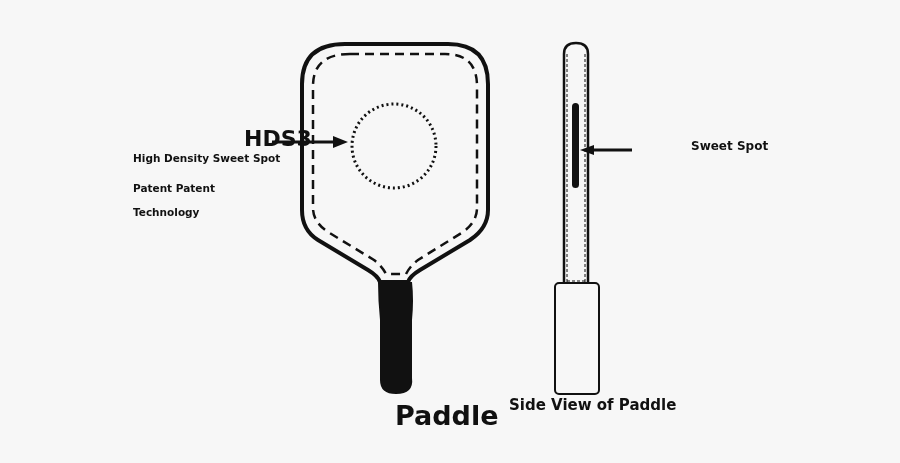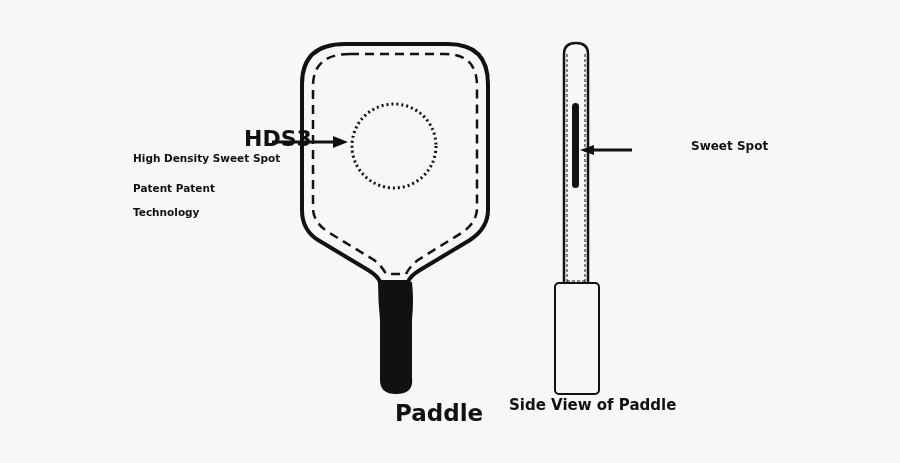--- a/index.html
+++ b/index.html
@@ -2,21 +2,21 @@
 <html><head>
 <meta charset="utf-8">
 <style>
   html,body{margin:0;padding:0;background:#f7f7f7;}
   body{width:900px;height:463px;position:relative;overflow:hidden;font-family:"DejaVu Sans","Liberation Sans",sans-serif;color:#111;}
   svg{position:absolute;left:0;top:0;}
   .lbl{position:absolute;font-weight:bold;white-space:nowrap;margin-left:40px;}
   #hds-title{left:204px;top:126px;font-size:22px;}
   .hds-sub{position:absolute;font-size:10.5px;font-weight:bold;width:180px;}
   #sweet-lbl{left:651px;top:139px;font-size:12px;}
-  #cap-paddle{left:355px;top:400px;font-size:23px;}
+  #cap-paddle{left:355px;top:400px;font-size:27px;}
   #cap-side{left:469px;top:396px;font-size:15px;}
 </style>
 </head>
 <body>
 
 <svg width="900" height="463" viewBox="0 0 900 463">
 
   <path d="M345,44 L448,44 Q488,44 488,84 L488,210 Q488,228 470,240 L420,270 Q410,276 408,282 L380,282 Q378,276 368,270 L318,240 Q302,230 302,210 L302,84 Q302,44 345,44 Z" fill="none" stroke="#111" stroke-width="4"></path>
 
   <path d="M350,54 L445,54 Q477,54 477,86 L477,208 Q477,222 463,232 L418,260 Q410,266 406,274 L386,274 Q382,266 374,260 L328,232 Q313,222 313,208 L313,86 Q313,54 350,54 Z" fill="none" stroke="#111" stroke-width="2.5" stroke-dasharray="9,6"></path>

